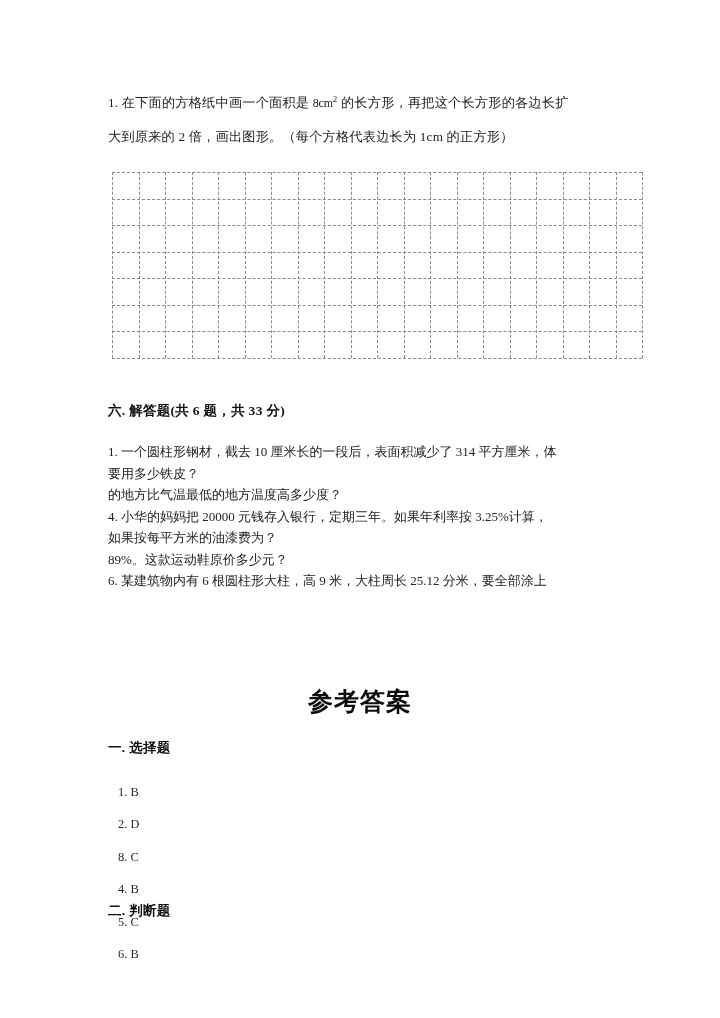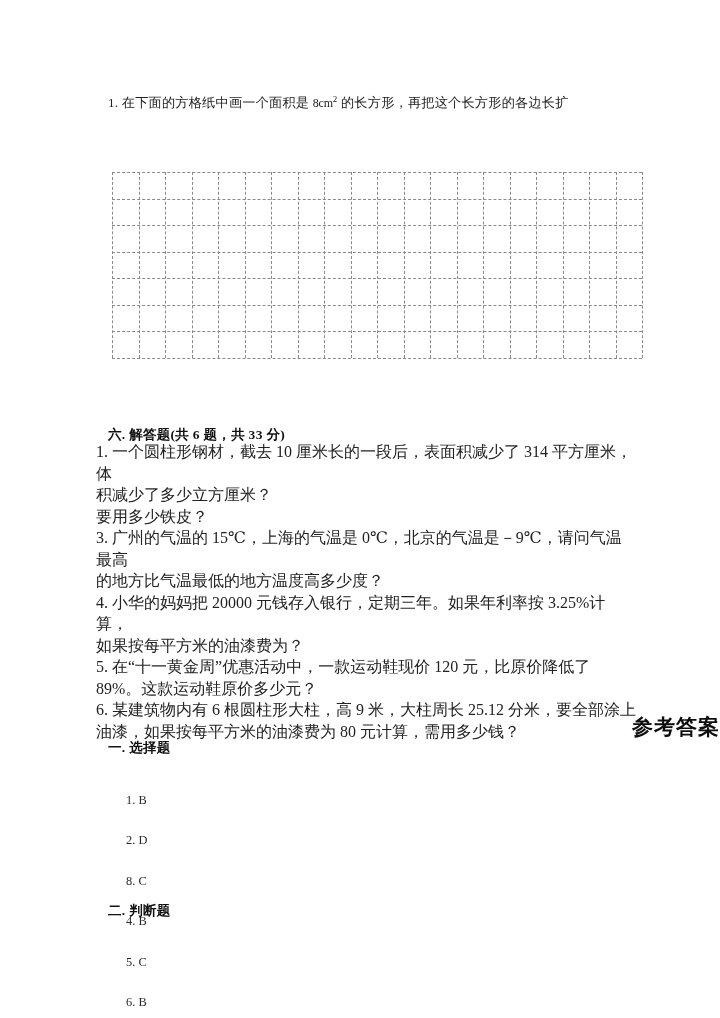--- a/index.html
+++ b/index.html
@@ -71,76 +71,76 @@
 
   
   .section-head {
     position: absolute;
     left: 108px;
     font-size: 13.5px;
     font-weight: bold;
     color: #111;
     letter-spacing: 0.3px;
   }
-  #sec-six { top: 426px; }
+  #sec-six { top: 402px; }
 
   
   .qlist {
     position: absolute;
-    left: 96px;
+    left: 108px;
     top: 441px;
     width: 540px;
-    font-size: 16px;
+    font-size: 13px;
     line-height: 21.5px;
     color: #232323;
   }
   .qlist .qitem {
     margin: 0;
     padding: 0;
     text-indent: 0;
   }
 
   
   .answer-title {
     position: absolute;
     left: 0;
     top: 685px;
     width: 720px;
-    text-align: right;
-    font-size: 21px;
+    text-align: center;
+    font-size: 25px;
     font-weight: bold;
     color: #0d0d0d;
     letter-spacing: 1px;
     font-family: "Liberation Serif", "DejaVu Serif", serif;
-    margin-top: 28px;
   }
 
   #sec-one { top: 739px; }
   #sec-two { top: 902px; }
 
   .answers {
     position: absolute;
     left: 110px;
     top: 772px;
     font-size: 12.4px;
     line-height: 24.4px;
     color: #2a2a2a;
   }
-  .answers .ans-line { margin: 16px; white-space: pre; }
+  .answers .ans-line { margin: 8px; white-space: pre; }
 </style>
 </head>
 <body>
 
 <div class="page">
 
   <div class="q-draw">
     <div>
       <span>1.</span>
       <span>在下面的方格纸中画一个面积是 </span><span class="unit">8cm</span><span class="sup">2</span><span> 的长方形，再把这个长方形的各边长扩</span>
     </div>
+    <div>大到原来的 2 倍，画出图形。（每个方格代表边长为 1cm 的正方形）</div>
   </div>
 
   <div class="grid-paper" id="grid-paper" style="width: 530px; height: 185.5px;">
       <div class="gline-v" style="left: 0px;"></div>
       <div class="gline-v" style="left: 26.5px;"></div>
       <div class="gline-v" style="left: 53px;"></div>
       <div class="gline-v" style="left: 79.5px;"></div>
       <div class="gline-v" style="left: 106px;"></div>
       <div class="gline-v" style="left: 132.5px;"></div>
       <div class="gline-v" style="left: 159px;"></div>
@@ -165,30 +165,26 @@
       <div class="gline-h" style="top: 106px;"></div>
       <div class="gline-h" style="top: 132.5px;"></div>
       <div class="gline-h" style="top: 159px;"></div>
       <div class="gline-h" style="top: 185.5px;"></div>
     </div>
 
   <div class="section-head" id="sec-six">六. 解答题(共 6 题，共 33 分)</div>
 
   <div class="qlist" id="question-list">
       <div class="qitem">1. 一个圆柱形钢材，截去 10 厘米长的一段后，表面积减少了 314 平方厘米，体</div>
-      <div class="qitem">积减少了多少立方厘米？</div>
       <div class="qitem">要用多少铁皮？</div>
-      <div class="qitem">3. 广州的气温的 15℃，上海的气温是 0℃，北京的气温是－9℃，请问气温最高</div>
       <div class="qitem">的地方比气温最低的地方温度高多少度？</div>
       <div class="qitem">4. 小华的妈妈把 20000 元钱存入银行，定期三年。如果年利率按 3.25%计算，</div>
       <div class="qitem">如果按每平方米的油漆费为？</div>
-      <div class="qitem">5. 在“十一黄金周”优惠活动中，一款运动鞋现价 120 元，比原价降低了</div>
       <div class="qitem">89%。这款运动鞋原价多少元？</div>
       <div class="qitem">6. 某建筑物内有 6 根圆柱形大柱，高 9 米，大柱周长 25.12 分米，要全部涂上</div>
-      <div class="qitem">油漆，如果按每平方米的油漆费为 80 元计算，需用多少钱？</div>
     </div>
 
   <div class="answer-title">参考答案</div>
 
   <div class="section-head" id="sec-one">一. 选择题</div>
 
   <div class="answers" id="answer-list">
       <div class="ans-line">1. B</div>
       <div class="ans-line">2. D</div>
       <div class="ans-line">8. C</div>

